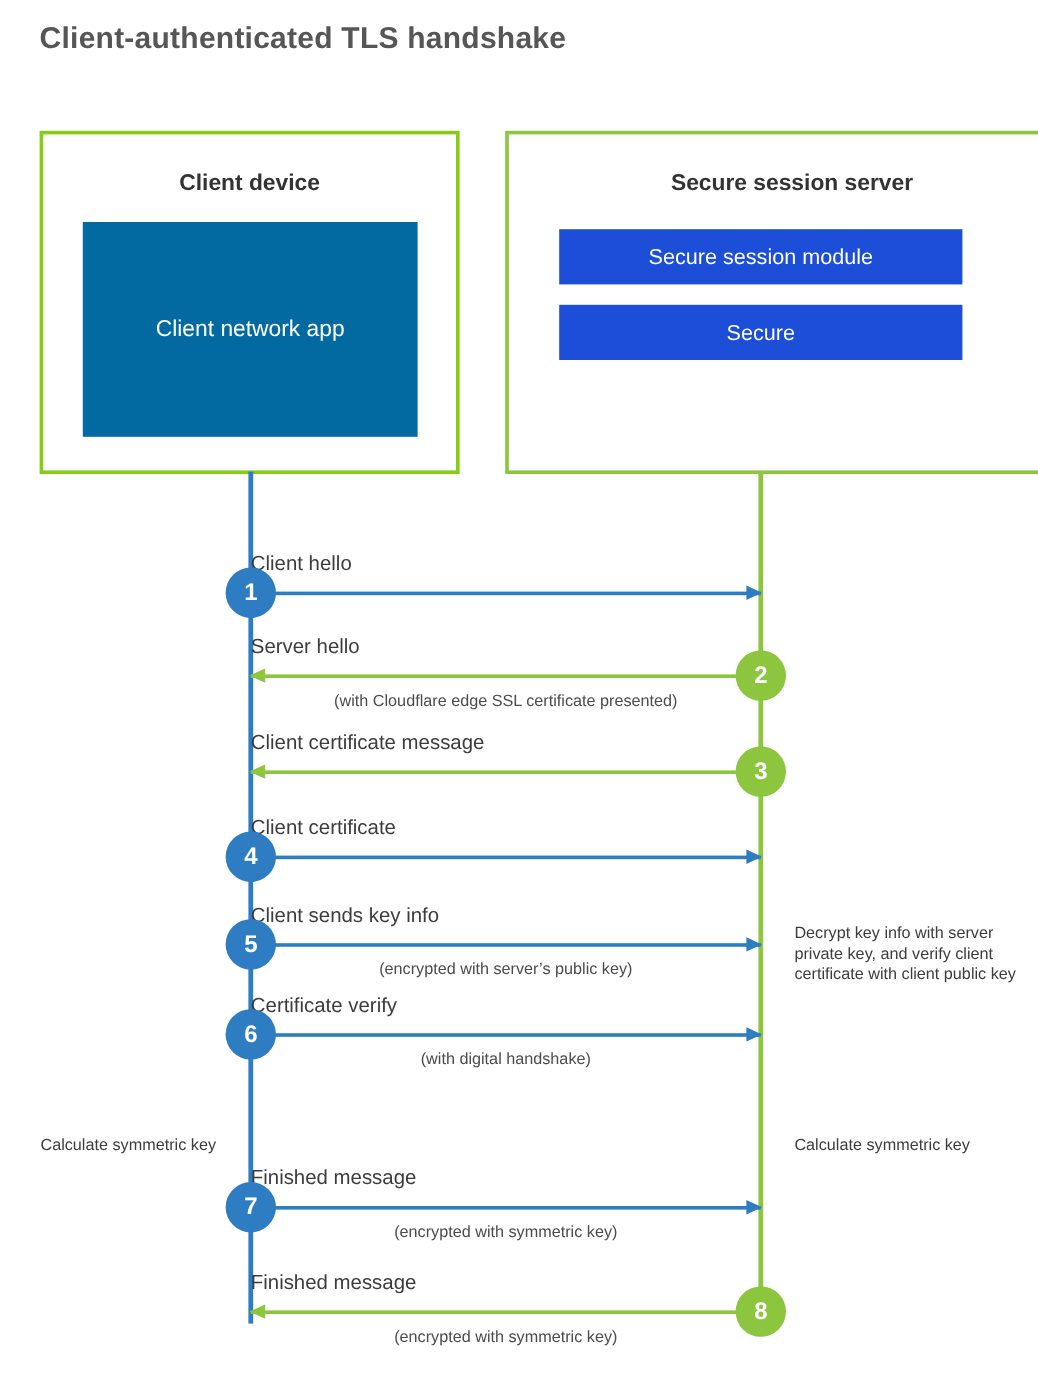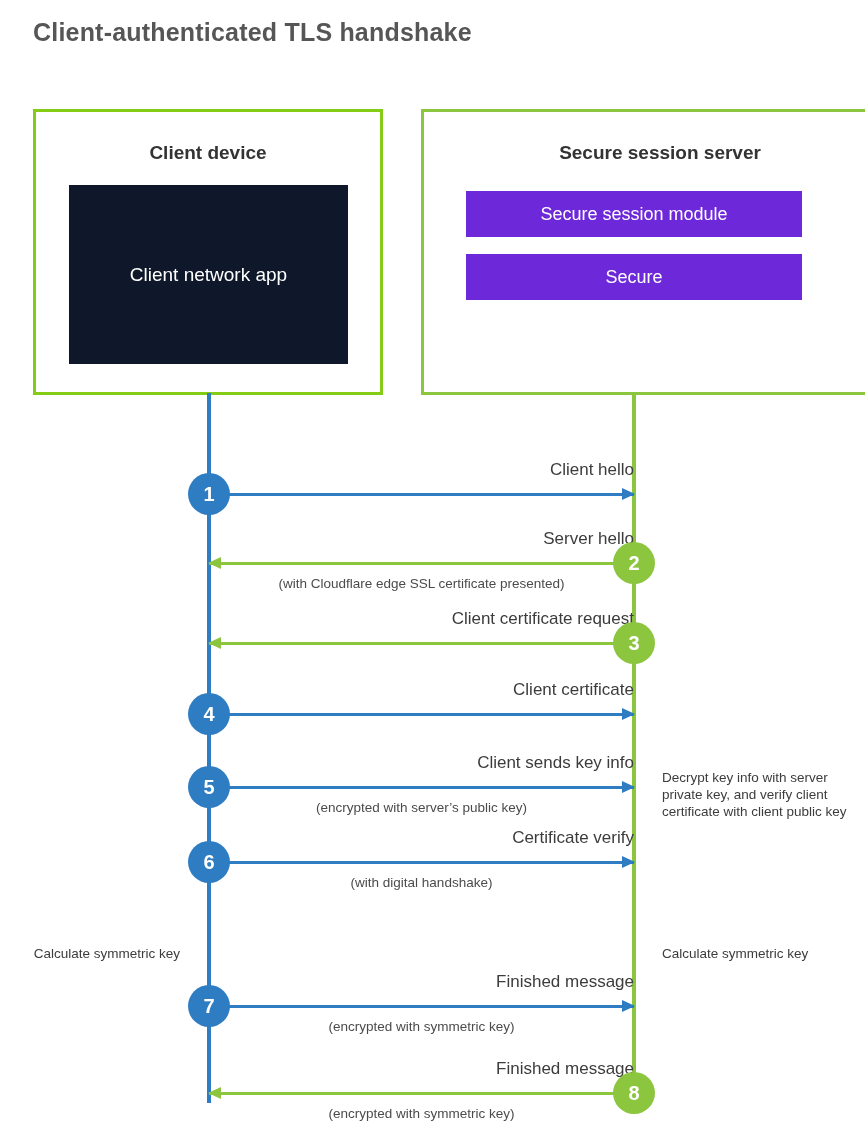--- a/index.html
+++ b/index.html
@@ -63,39 +63,39 @@
     font-weight: 700;
     color: #333333;
   }
 
   .client-app {
     position: absolute;
     left: 33px;
     top: 73px;
     width: 279px;
     height: 179px;
-    background: #0f172a;
+    background: #0369a1;
     color: #ffffff;
     font-size: 19px;
     line-height: 26px;
     display: flex;
     align-items: center;
     justify-content: center;
     text-align: center;
   }
 
   .server-modules {
     position: absolute;
     left: 42px;
     top: 79px;
     width: 336px;
   }
   .server-module {
     height: 46px;
-    background: #6d28d9;
+    background: #1d4ed8;
     color: #ffffff;
     font-size: 18px;
     display: flex;
     align-items: center;
     justify-content: center;
     margin-bottom: 17px;
   }
 
   
   .lifeline {
@@ -153,21 +153,21 @@
     justify-content: center;
   }
   .badge.blue { left: 188px; background: #2e7cc1; }
   .badge.green { left: 613px; background: #8cc63f; }
 
   .msg-label {
     position: absolute;
     left: 209px;
     width: 425px;
     top: -33px;
-    text-align: right;
+    text-align: left;
     font-size: 17px;
     color: #3c3c3c;
     white-space: nowrap;
   }
   .msg-sub {
     position: absolute;
     left: 209px;
     width: 425px;
     top: 14px;
     text-align: center;
@@ -235,21 +235,21 @@
 
   <div class="msg" style="top:562px">
     <div class="msg-label">Server hello</div>
     <div class="arrow-line green"></div>
     <div class="arrow-head left"></div>
     <div class="msg-sub">(with Cloudflare edge SSL certificate presented)</div>
     <div class="badge green">2</div>
   </div>
 
   <div class="msg" style="top:642px">
-    <div class="msg-label">Client certificate request</div>
+    <div class="msg-label">Client certificate message</div>
     <div class="arrow-line green"></div>
     <div class="arrow-head left"></div>
     <div class="badge green">3</div>
   </div>
 
   <div class="msg" style="top:713px">
     <div class="msg-label">Client certificate</div>
     <div class="arrow-line blue"></div>
     <div class="arrow-head right"></div>
     <div class="badge blue">4</div>

